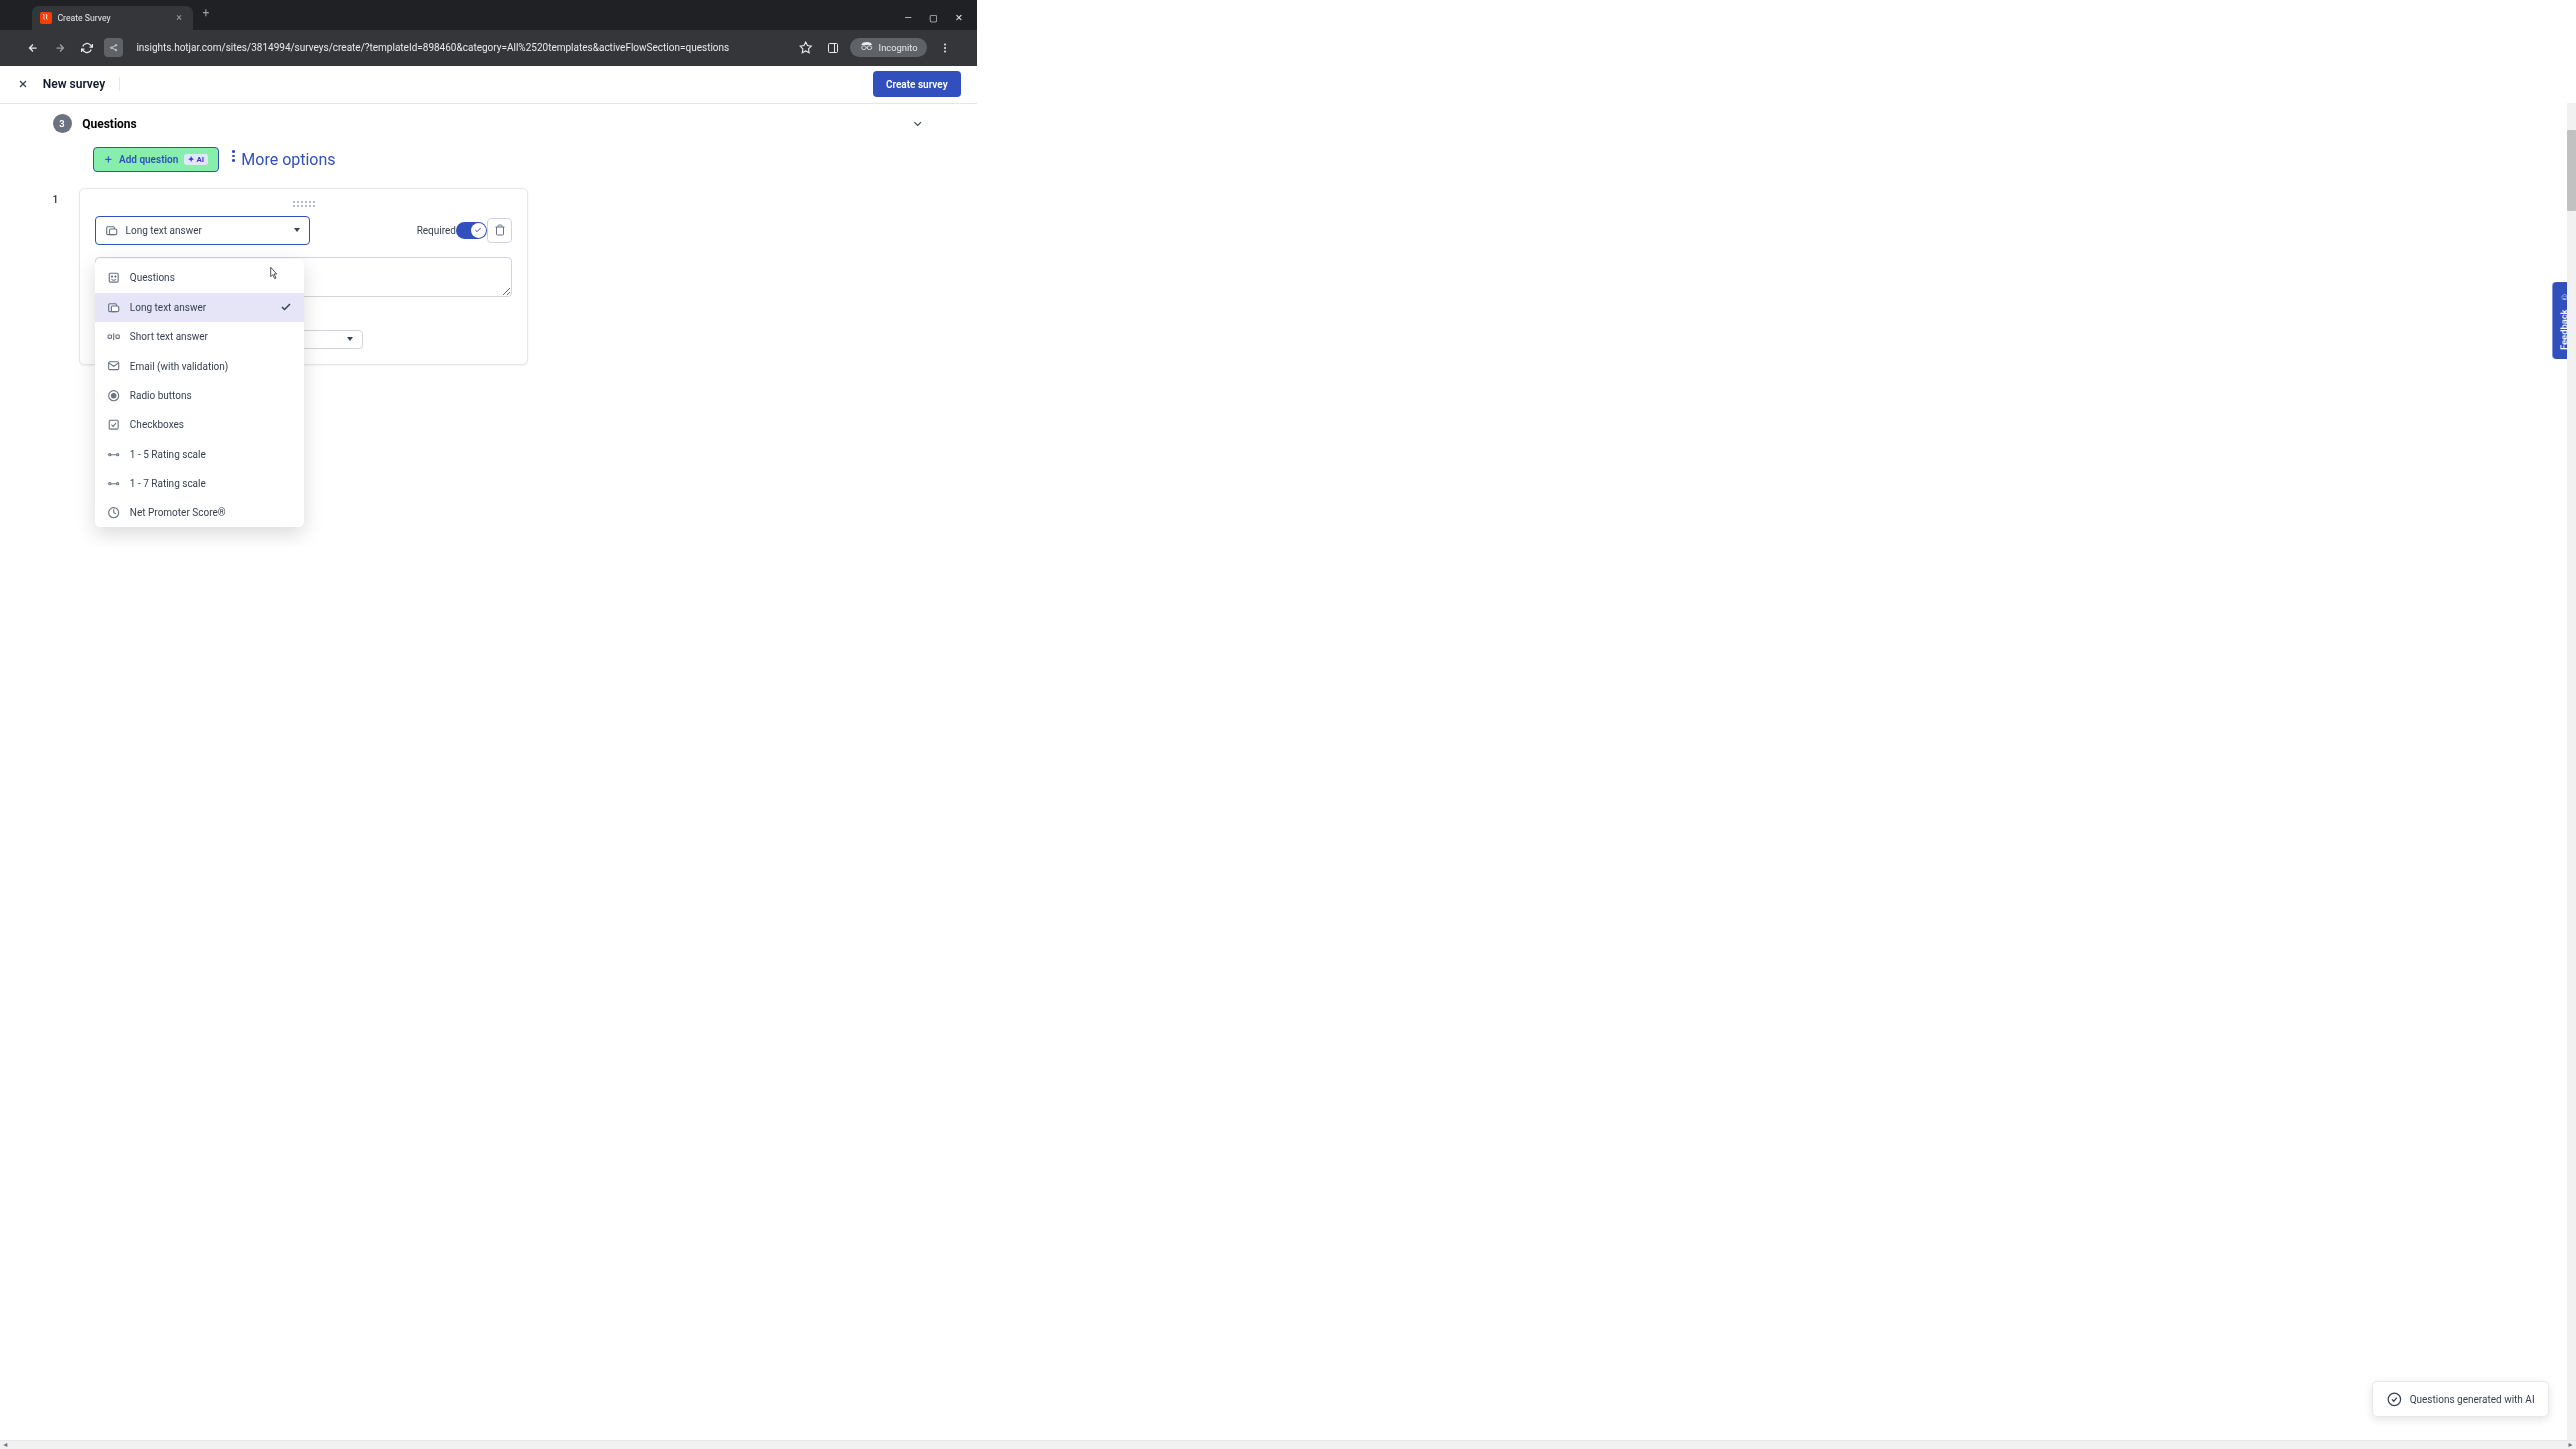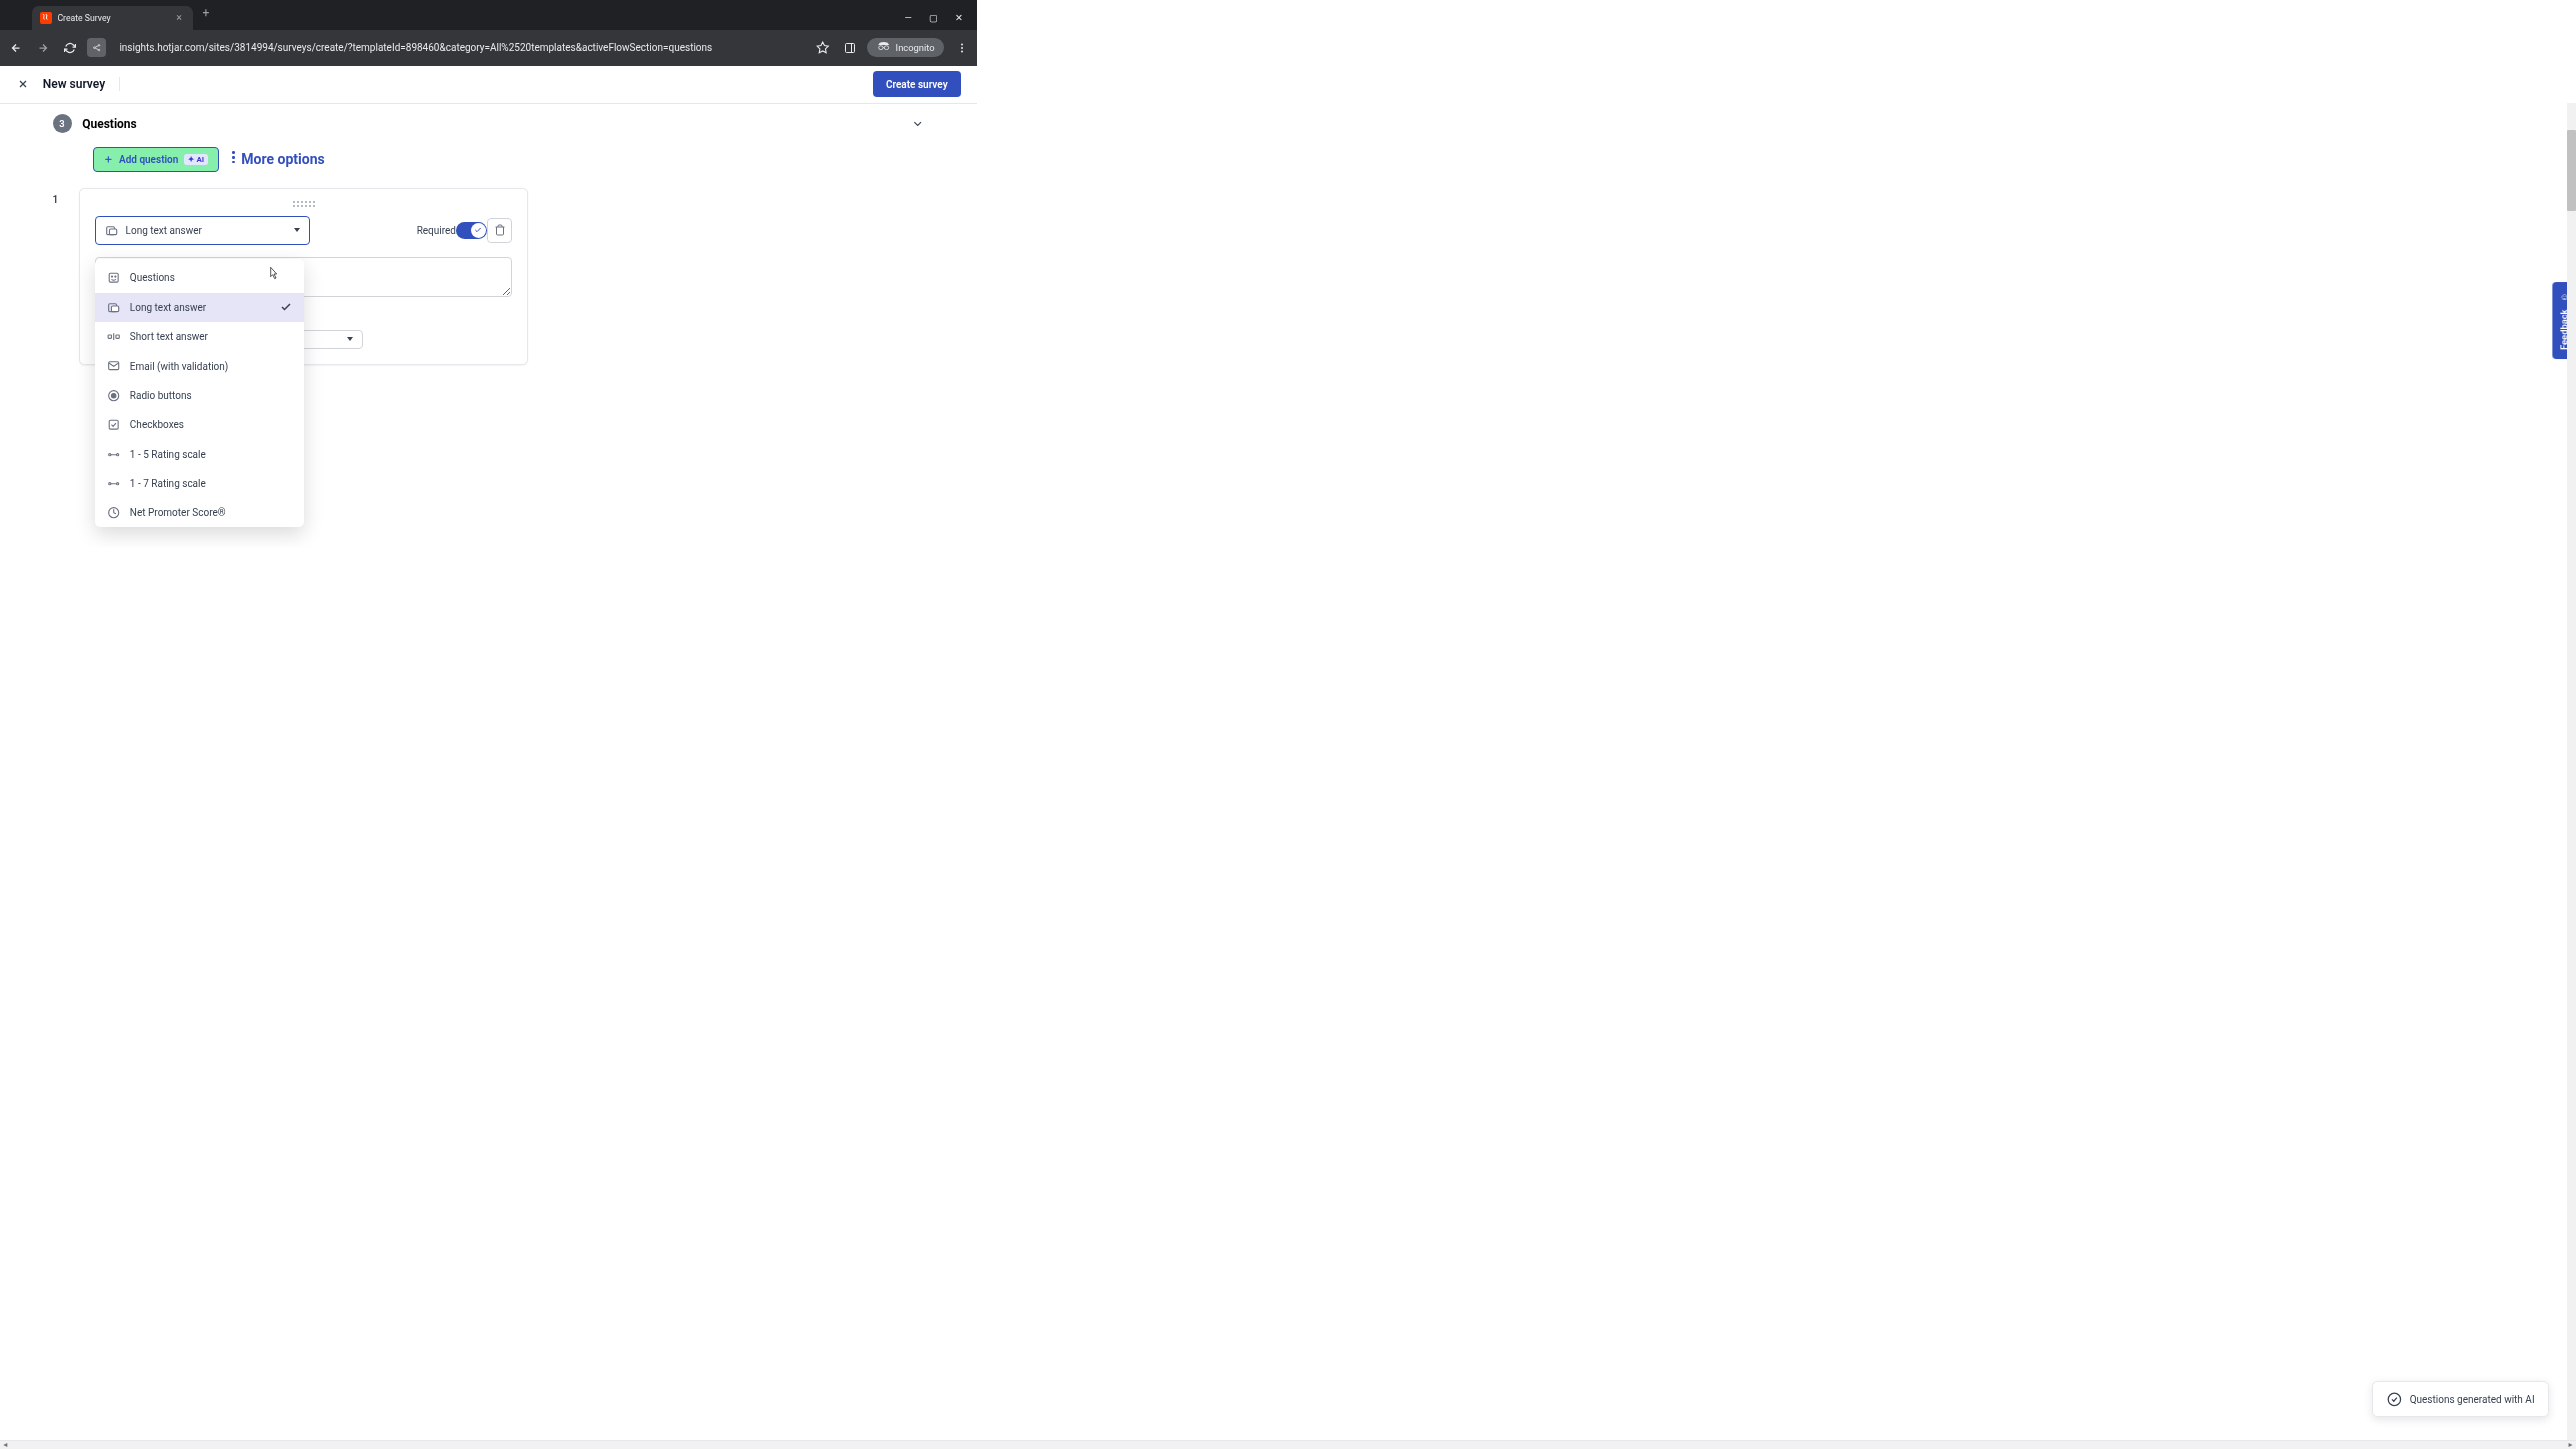--- a/index.html
+++ b/index.html
@@ -10,21 +10,21 @@
 .tab-spacer { width: 32px; height: 29.5px; }
 .tab { background: #35363a; border-radius: 6.7px 6.7px 0 0; height: 24px; display: flex; align-items: center; padding: 0 8px; gap: 5.4px; min-width: 161px; position: relative; }
 .tab-favicon { width: 12px; height: 12px; background: #ff3c00; border-radius: 2px; display: flex; align-items: center; justify-content: center; }
 .tab-favicon svg { width: 8px; height: 8px; }
 .tab-title { color: #e8eaed; font-size: 8.7px; flex: 1; }
 .tab-close { color: #9aa0a6; font-size: 10.7px; cursor: pointer; width: 12px; text-align: center; }
 .new-tab { color: #9aa0a6; font-size: 12px; padding: 0 9.4px; cursor: pointer; align-self: center; margin-bottom: 4px; }
 .window-controls { margin-left: auto; display: flex; gap: 16px; padding: 0 13.4px 6.7px 0; color: #e8eaed; }
 .wc { width: 9.4px; cursor: pointer; font-size: 9.4px; text-align: center; }
 
-.toolbar { background: #35363a; height: 36px; display: flex; align-items: center; padding: 0 6px; gap: 8px; }
+.toolbar { background: #35363a; height: 36px; display: flex; align-items: center; padding: 0 23px; gap: 8px; }
 .nav-btn { color: #9aa0a6; width: 19px; height: 19px; display: flex; align-items: center; justify-content: center; cursor: pointer; border-radius: 50%; }
 .nav-btn.active { color: #e8eaed; }
 .site-info { width: 19px; height: 19px; display: flex; align-items: center; justify-content: center; background: #5f6368; border-radius: 4px; color: #e8eaed; font-size: 7.4px; }
 .url-bar { flex: 1; color: #e8eaed; font-size: 10px; padding: 0 5.4px; }
 .tb-icon { color: #e8eaed; width: 19px; height: 19px; display: flex; align-items: center; justify-content: center; cursor: pointer; }
 .incognito { display: flex; gap: 5.4px; background: #5f6368; border-radius: 12px; padding: 4px 9.4px; color: #e8eaed; font-size: 9.4px; }
 .incog-icon { width: 13.4px; height: 8px; }
 
 
 .app-header { height: 38px; border-bottom: 0.7px solid #e5e7eb; display: flex; align-items: center; padding: 0 16px; gap: 13.4px; }
@@ -39,21 +39,21 @@
 .content { max-width: 926px; margin: 0 auto; padding: 0 27px; }
 
 .section-header { display: flex; align-items: center; gap: 10.7px; padding: 10.7px 0 13.4px; }
 .step-badge { width: 19px; height: 19px; border-radius: 50%; background: #6b7280; color: #fff; display: flex; align-items: center; justify-content: center; font-size: 9.4px; font-weight: 600; }
 .section-title { font-size: 12px; font-weight: 700; color: #000000; flex: 1; }
 .chevron { width: 13.4px; height: 13.4px; cursor: pointer; }
 
 .action-row { display: flex; gap: 13.4px; align-items: center; margin: 0 0 16px 40px; }
 .add-q-btn { border: 1px solid #324fbe; background: #86efac; color: #324fbe; border-radius: 4px; padding: 6px 9.4px; font-size: 10px; font-weight: 600; display: flex; align-items: center; gap: 5.4px; cursor: pointer; }
 .ai-badge { background: #e0e7ff; color: #4338ca; font-size: 8px; font-weight: 700; padding: 1.3px 4px; border-radius: 2.7px; display: flex; align-items: center; gap: 2px; }
-.more-opts { color: #324fbe; font-size: 14px; font-weight: 700; display: flex; gap: 6.7px; cursor: pointer; background: none; border: none; }
+.more-opts { color: #324fbe; font-size: 16px; font-weight: 400; display: flex; gap: 6.7px; cursor: pointer; background: none; border: none; }
 .dots-v { display: flex; flex-direction: column; gap: 2px; }
 .dots-v span { width: 2.7px; height: 2.7px; border-radius: 50%; background: #324fbe; }
 
 .editor-row { display: flex; gap: 27px; align-items: flex-start; }
 .editor-left { flex: 1; display: flex; gap: 13.4px; }
 .q-num { width: 13.4px; font-size: 10px; font-weight: 600; color: #374151; padding-top: 5.4px; }
 
 .q-card { flex: 1; background: #fff; border: 0.7px solid #e5e7eb; border-radius: 5.4px; padding: 12px 14.8px 14.8px; box-shadow: 0 0.7px 2px rgba(0,0,0,0.05); position: relative; max-width: 449px; }
 .drag-handle { display: flex; justify-content: center; gap: 2px; margin-bottom: 9.4px; cursor: grab; }
 .drag-handle .dot-row { display: flex; gap: 2px; }

